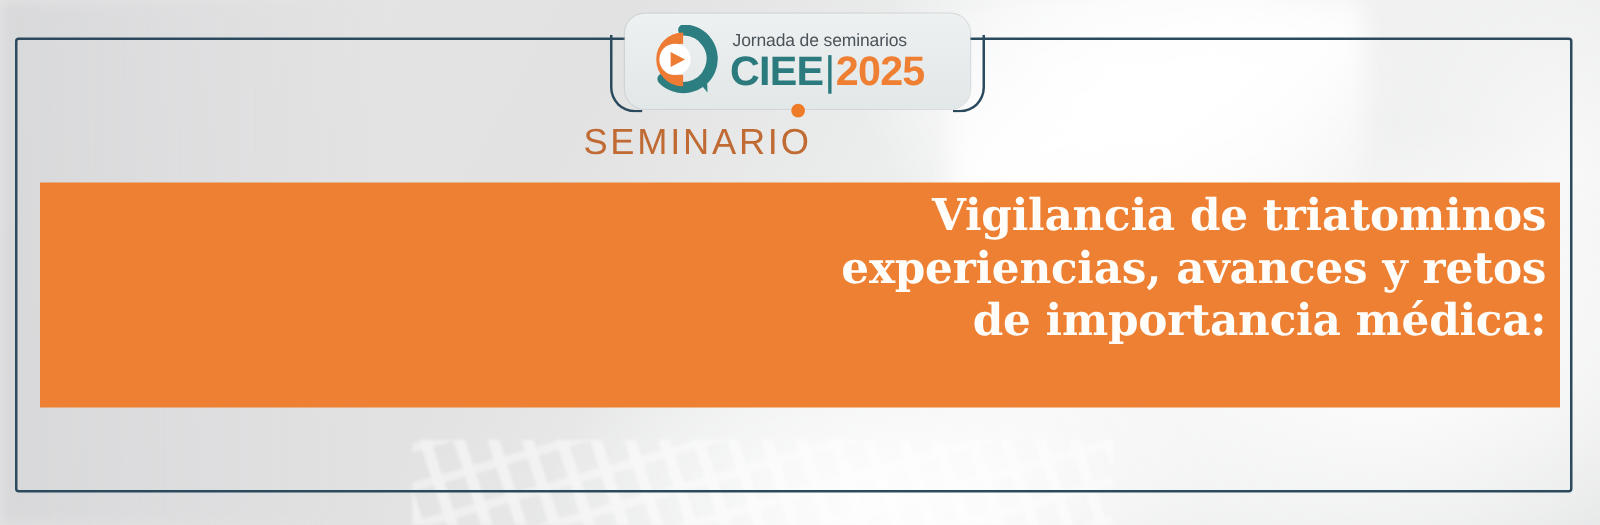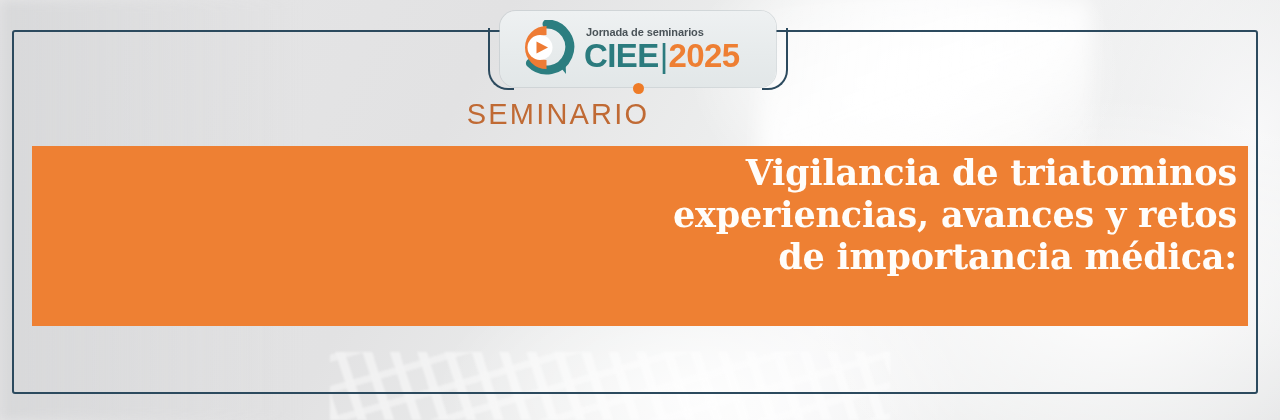--- a/index.html
+++ b/index.html
@@ -116,26 +116,25 @@
     background: linear-gradient(180deg, #eef1f2 0%, #e7ebec 55%, #e2e7e8 100%);
     box-shadow: 0 0 0 1px rgba(190,198,202,0.55);
     display: flex;
     align-items: center;
     padding-left: 16px;
     box-sizing: border-box;
   }
   .logo-mark { width: 62px; height: 58px; flex: 0 0 auto; }
   .logo-word { margin-left: 6px; line-height: 1; }
   .logo-kicker {
-    font-size: 11px;
+    font-size: 14px;
     color: #4a5358;
     letter-spacing: -0.1px;
     padding-left: 2px;
     white-space: nowrap;
-    font-weight: bold;
   }
   .logo-main {
     font-size: 33px;
     font-weight: bold;
     letter-spacing: -0.6px;
     margin-top: 1px;
     white-space: nowrap;
   }
   .logo-ciee { color: #2b7b7e; }
   .logo-bar  { color: #2b7b7e; font-weight: normal; padding: 0 1px; }

